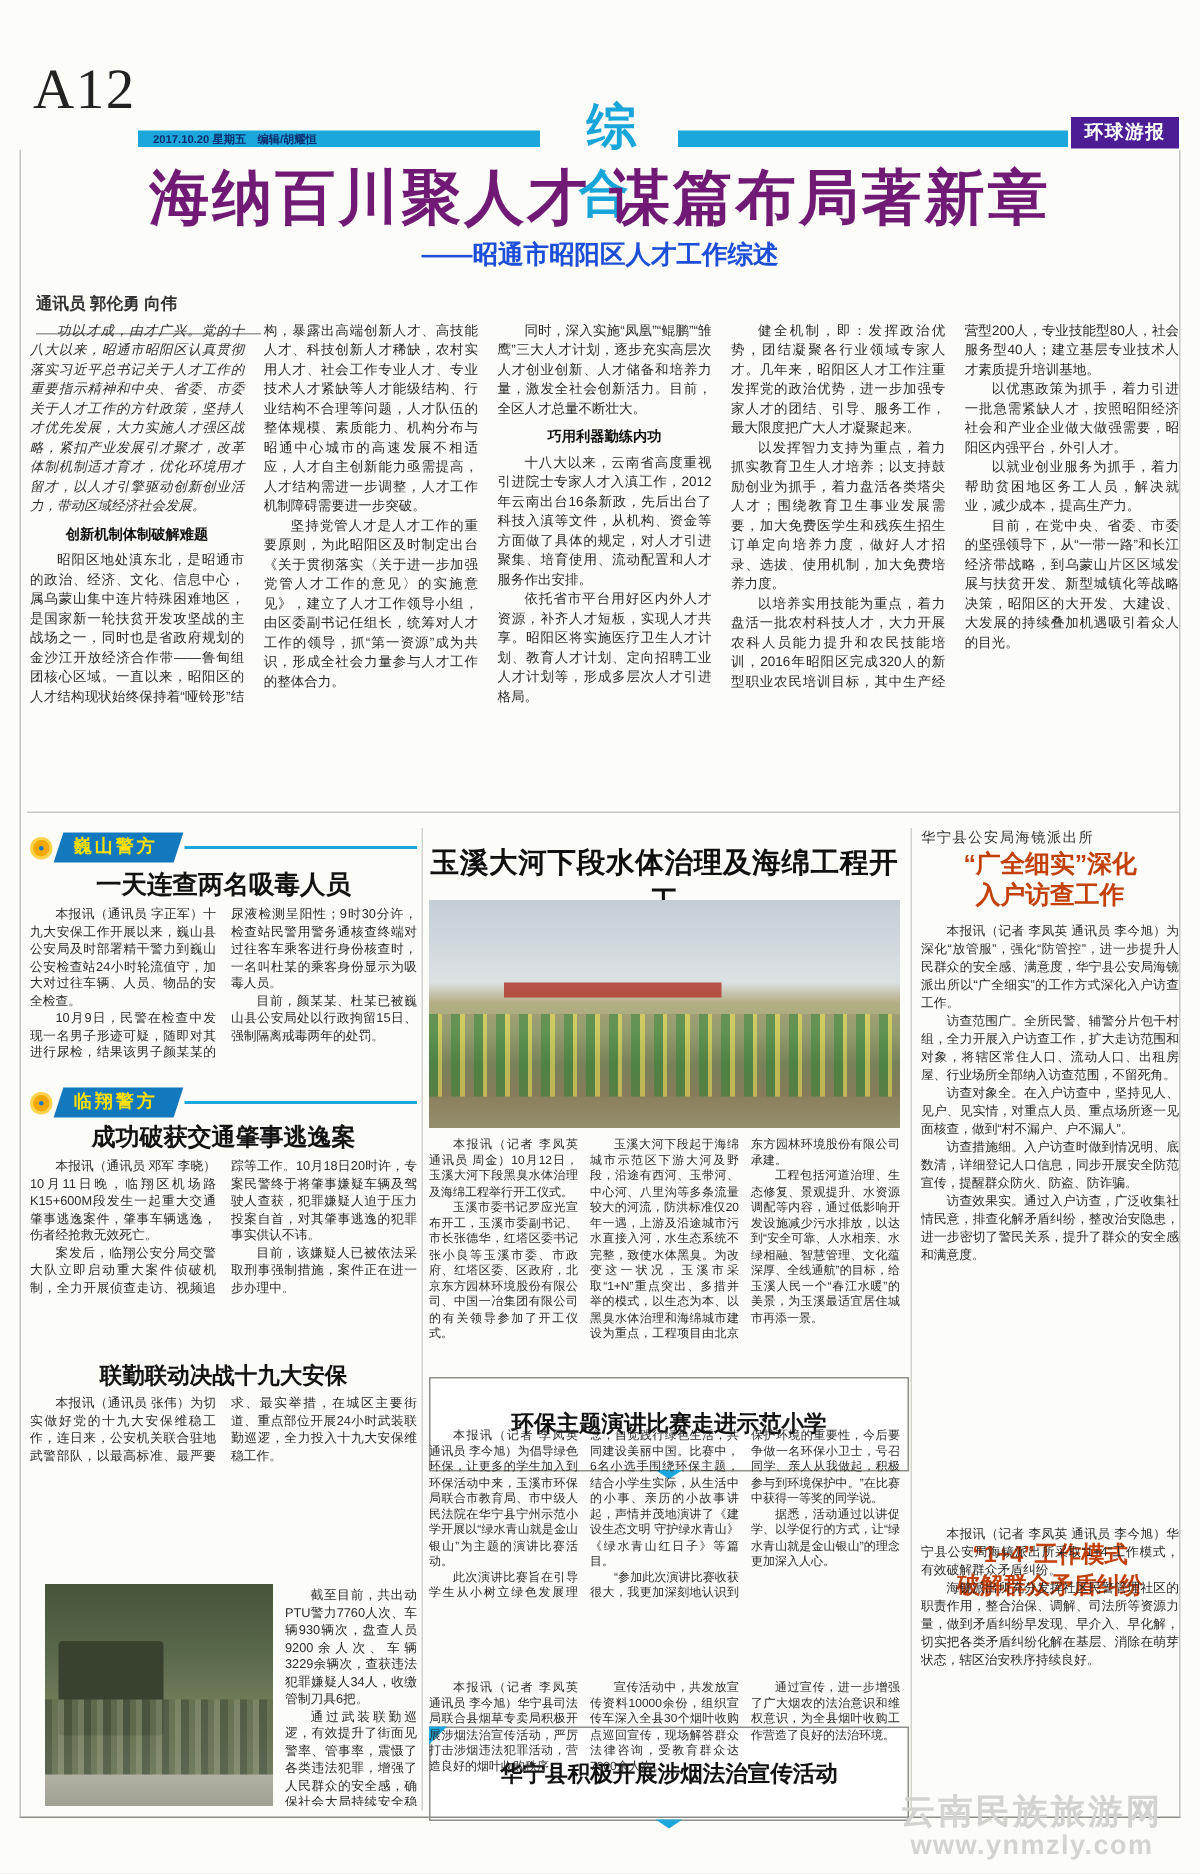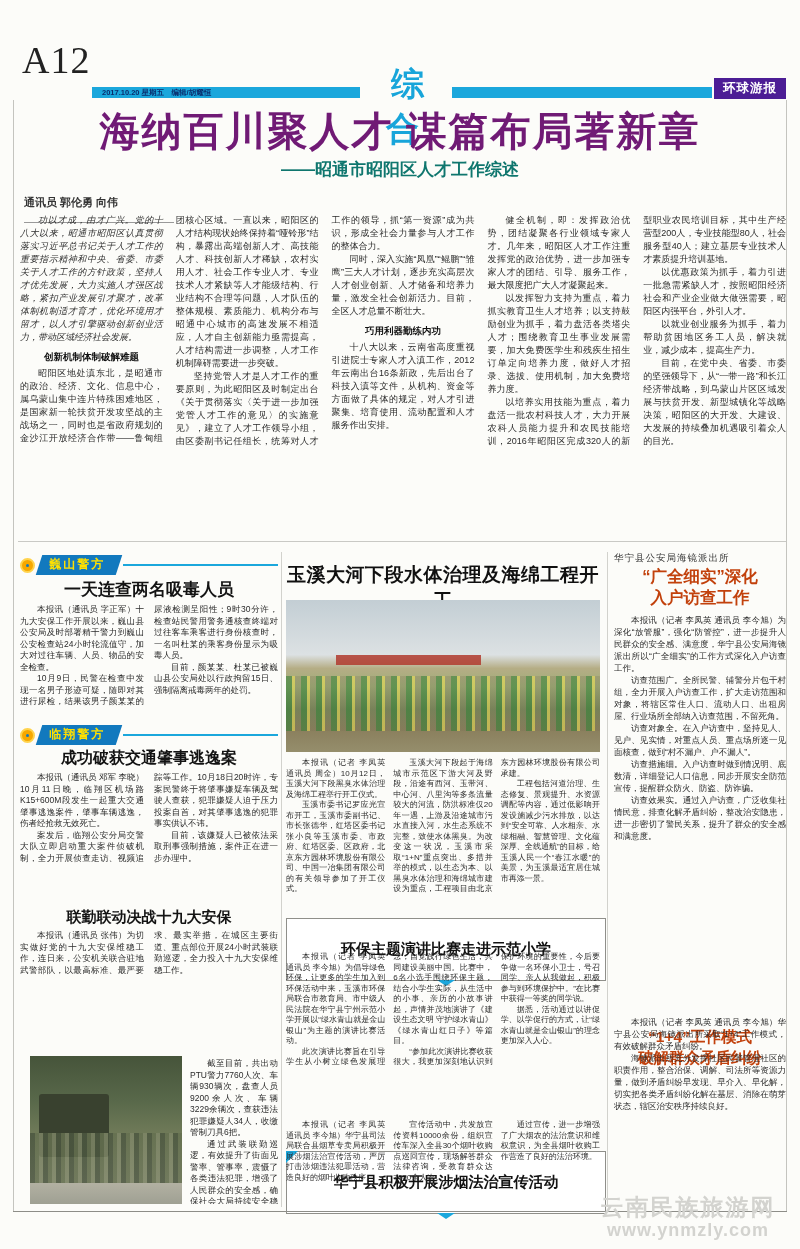--- a/index.html
+++ b/index.html
@@ -13,21 +13,21 @@
   .bar-right{left:452px;width:260px;}
   .dateline{position:absolute;left:102px;top:88px;font-size:7.5px;color:#0a2e6e;font-weight:bold;z-index:2;}
   .section-title{position:absolute;left:360px;top:62px;width:95px;text-align:center;font-size:33px;
                  font-weight:900;color:#18a5da;letter-spacing:10px;text-indent:10px;}
   .masthead{position:absolute;left:714px;top:78px;width:72px;height:21px;background:#4c1d95;color:#fff;
             font-size:12.5px;font-weight:bold;text-align:center;line-height:21px;letter-spacing:1px;}
   
   .main-title{position:absolute;left:60px;top:104px;width:680px;text-align:center;font-size:40px;
               font-weight:900;letter-spacing:2px;color:#701a75;}
   .main-subtitle{position:absolute;left:60px;top:158px;width:680px;text-align:center;font-size:17px;
-                 font-weight:bold;color:#0f766e;}
+                 font-weight:bold;color:#1d4ed8;}
   .byline{position:absolute;left:24px;top:195px;width:150px;font-size:11px;font-weight:bold;color:#333;
           border-bottom:1px solid #999;padding-bottom:12px;}
   .main-body{position:absolute;left:20px;top:214px;width:766px;height:318px;overflow:hidden;
              column-count:5;column-gap:13px;font-size:9px;line-height:13px;text-align:justify;color:#2a2a2a;}
   .main-body p{margin:0;text-indent:2em;}
   .main-body p.intro{font-style:italic;color:#303030;}
   .main-body .h{font-weight:bold;text-align:center;text-indent:0;font-size:9.5px;margin:6px 0 4px 0;color:#111;}
   .rule-h{position:absolute;left:18px;top:541px;width:768px;height:1px;background:#c9c9c5;}
   
   .vline{position:absolute;top:552px;width:1px;height:655px;background:#d2d2cd;}
@@ -97,20 +97,21 @@
   <div class="main-subtitle">——昭通市昭阳区人才工作综述</div>
   <div class="byline">通讯员 郭伦勇 向伟</div>
   <div class="main-body">
       <p class="intro">功以才成，由才广兴。党的十八大以来，昭通市昭阳区认真贯彻落实习近平总书记关于人才工作的重要指示精神和中央、省委、市委关于人才工作的方针政策，坚持人才优先发展，大力实施人才强区战略，紧扣产业发展引才聚才，改革体制机制适才育才，优化环境用才留才，以人才引擎驱动创新创业活力，带动区域经济社会发展。</p>
       <div class="h">创新机制体制破解难题</div>
       <p class="p">昭阳区地处滇东北，是昭通市的政治、经济、文化、信息中心，属乌蒙山集中连片特殊困难地区，是国家新一轮扶贫开发攻坚战的主战场之一，同时也是省政府规划的金沙江开放经济合作带——鲁甸组团核心区域。一直以来，昭阳区的人才结构现状始终保持着“哑铃形”结构，暴露出高端创新人才、高技能人才、科技创新人才稀缺，农村实用人才、社会工作专业人才、专业技术人才紧缺等人才能级结构、行业结构不合理等问题，人才队伍的整体规模、素质能力、机构分布与昭通中心城市的高速发展不相适应，人才自主创新能力亟需提高，人才结构需进一步调整，人才工作机制障碍需要进一步突破。</p>
       <p class="p">坚持党管人才是人才工作的重要原则，为此昭阳区及时制定出台《关于贯彻落实〈关于进一步加强党管人才工作的意见〉的实施意见》，建立了人才工作领导小组，由区委副书记任组长，统筹对人才工作的领导，抓“第一资源”成为共识，形成全社会力量参与人才工作的整体合力。</p>
       <p class="p">同时，深入实施“凤凰”“鲲鹏”“雏鹰”三大人才计划，逐步充实高层次人才创业创新、人才储备和培养力量，激发全社会创新活力。目前，全区人才总量不断壮大。</p>
       <div class="h">巧用利器勤练内功</div>
       <p class="p">十八大以来，云南省高度重视引进院士专家人才入滇工作，2012年云南出台16条新政，先后出台了科技入滇等文件，从机构、资金等方面做了具体的规定，对人才引进聚集、培育使用、流动配置和人才服务作出安排。</p>
+      <p class="p">依托省市平台用好区内外人才资源，补齐人才短板，实现人才共享。昭阳区将实施医疗卫生人才计划、教育人才计划、定向招聘工业人才计划等，形成多层次人才引进格局。</p>
       <p class="p">健全机制，即：发挥政治优势，团结凝聚各行业领域专家人才。几年来，昭阳区人才工作注重发挥党的政治优势，进一步加强专家人才的团结、引导、服务工作，最大限度把广大人才凝聚起来。</p>
       <p class="p">以发挥智力支持为重点，着力抓实教育卫生人才培养；以支持鼓励创业为抓手，着力盘活各类塔尖人才；围绕教育卫生事业发展需要，加大免费医学生和残疾生招生订单定向培养力度，做好人才招录、选拔、使用机制，加大免费培养力度。</p>
       <p class="p">以培养实用技能为重点，着力盘活一批农村科技人才，大力开展农科人员能力提升和农民技能培训，2016年昭阳区完成320人的新型职业农民培训目标，其中生产经营型200人，专业技能型80人，社会服务型40人；建立基层专业技术人才素质提升培训基地。</p>
       <p class="p">以优惠政策为抓手，着力引进一批急需紧缺人才，按照昭阳经济社会和产业企业做大做强需要，昭阳区内强平台，外引人才。</p>
       <p class="p">以就业创业服务为抓手，着力帮助贫困地区务工人员，解决就业，减少成本，提高生产力。</p>
       <p class="p">目前，在党中央、省委、市委的坚强领导下，从“一带一路”和长江经济带战略，到乌蒙山片区区域发展与扶贫开发、新型城镇化等战略决策，昭阳区的大开发、大建设、大发展的持续叠加机遇吸引着众人的目光。</p>
     </div>
   <div class="rule-h"></div>
   <div class="vline v1"></div>
   <div class="vline v2"></div>

